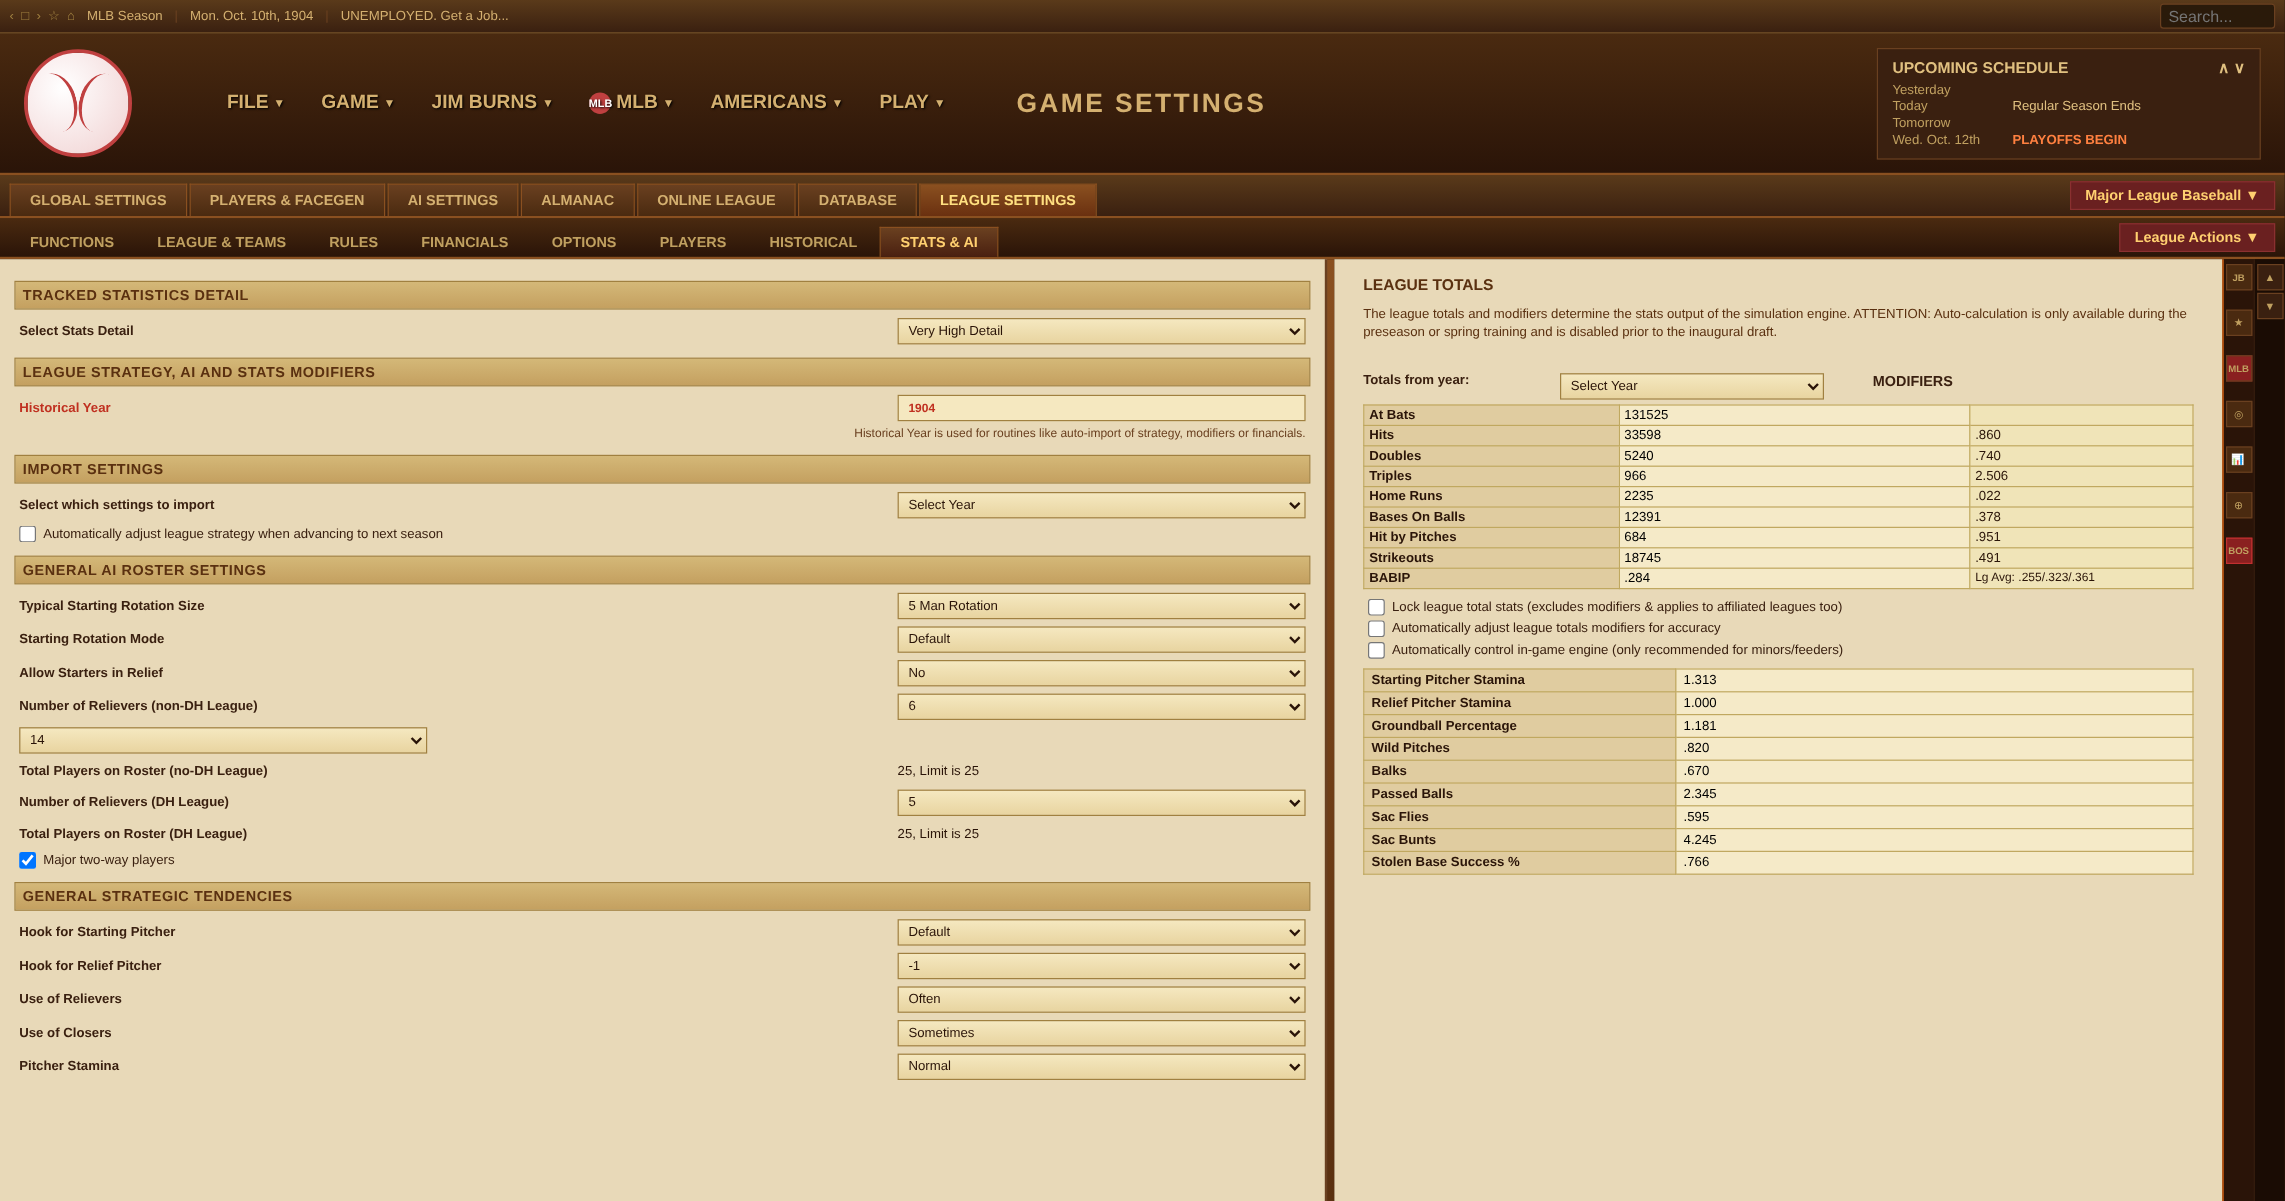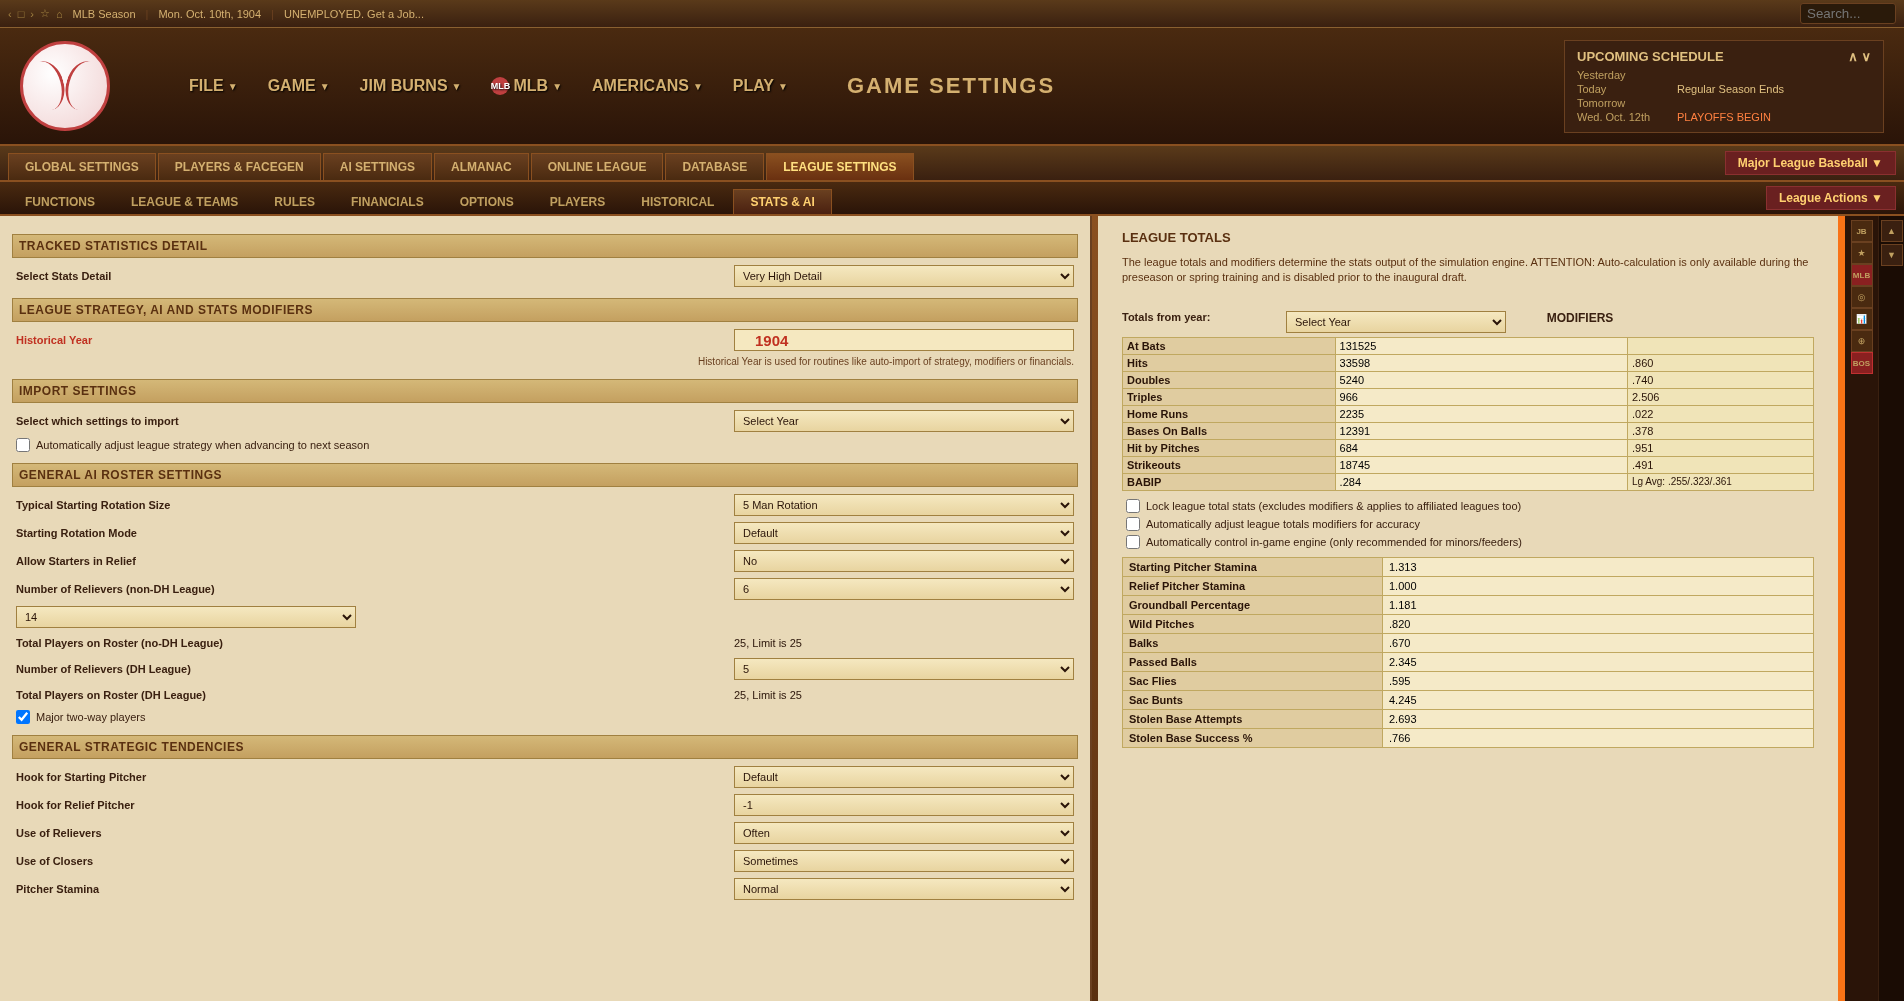--- a/index.html
+++ b/index.html
@@ -228,23 +228,23 @@
       font-size: 11px;
       padding: 0 4px;
       cursor: pointer;
     }
     .form-input {
       width: 340px;
       height: 22px;
       background: #f5e8c0;
       border: 1px solid #a08040;
       color: #c03020;
-      font-size: 15px;
-      font-weight: bold;
-      padding: 0 20px;
+      font-size: 10px;
+      font-weight: bold;
+      padding: 0 8px;
     }
     .form-hint {
       font-size: 10px;
       color: #6a4020;
       padding: 2px 4px 4px 4px;
       text-align: right;
     }
     .checkbox-row {
       display: flex;
       align-items: center;
@@ -344,28 +344,28 @@
 
     
     .v-divider {
       width: 6px;
       background: linear-gradient(180deg, #8a5020 0%, #5a3010 100%);
       flex-shrink: 0;
     }
 
     
     .right-sidebar {
-      width: 40px;
+      width: 26px;
       background: #2a1408;
       display: flex;
       flex-direction: column;
       align-items: center;
       padding: 4px 0;
-      gap: 0;
-      border-left: 7px solid #f97316;
+      gap: 16px;
+      border-left: 1px solid #f97316;
     }
     .sidebar-icon {
       width: 22px;
       height: 22px;
       background: #4a2a10;
       border: 1px solid #6a4020;
       color: #c0a060;
       font-size: 9px;
       display: flex;
       align-items: center;
@@ -432,21 +432,21 @@
     <div class="schedule-row">
       <span class="schedule-day">Today</span>
       <span class="schedule-event">Regular Season Ends</span>
     </div>
     <div class="schedule-row">
       <span class="schedule-day">Tomorrow</span>
       <span class="schedule-event"></span>
     </div>
     <div class="schedule-row">
       <span class="schedule-day">Wed. Oct. 12th</span>
-      <span class="schedule-event" style="color:#ff8040; font-weight:normal;">PLAYOFFS BEGIN</span>
+      <span class="schedule-event" style="color:#ff8040; font-weight:bold;">PLAYOFFS BEGIN</span>
     </div>
   </div>
 </div>
 
 <div class="nav-tabs-primary">
   <div class="tab-primary">GLOBAL SETTINGS</div>
   <div class="tab-primary">PLAYERS &amp; FACEGEN</div>
   <div class="tab-primary">AI SETTINGS</div>
   <div class="tab-primary">ALMANAC</div>
   <div class="tab-primary">ONLINE LEAGUE</div>
@@ -694,24 +694,20 @@
         </tr>
         <tr>
           <td>Sac Flies</td>
           <td><input type="text" value=".595" style="width: 100%; border: none; background: transparent; font-size: 11px;"></td>
         </tr>
         <tr>
           <td>Sac Bunts</td>
           <td><input type="text" value="4.245" style="width: 100%; border: none; background: transparent; font-size: 11px;"></td>
         </tr>
         <tr>
-          <td>Stolen Base Attempts</td>
-          <td><input type="text" value="2.693" style="width: 100%; border: none; background: transparent; font-size: 11px;"></td>
-        </tr>
-        <tr>
           <td>Stolen Base Success %</td>
           <td><input type="text" value=".766" style="width: 100%; border: none; background: transparent; font-size: 11px;"></td>
         </tr>
       </tbody>
     </table>
 
   </div>
 
   <div class="right-sidebar">
     <div class="sidebar-icon" style="font-size:8px; font-weight:bold;">JB</div>

